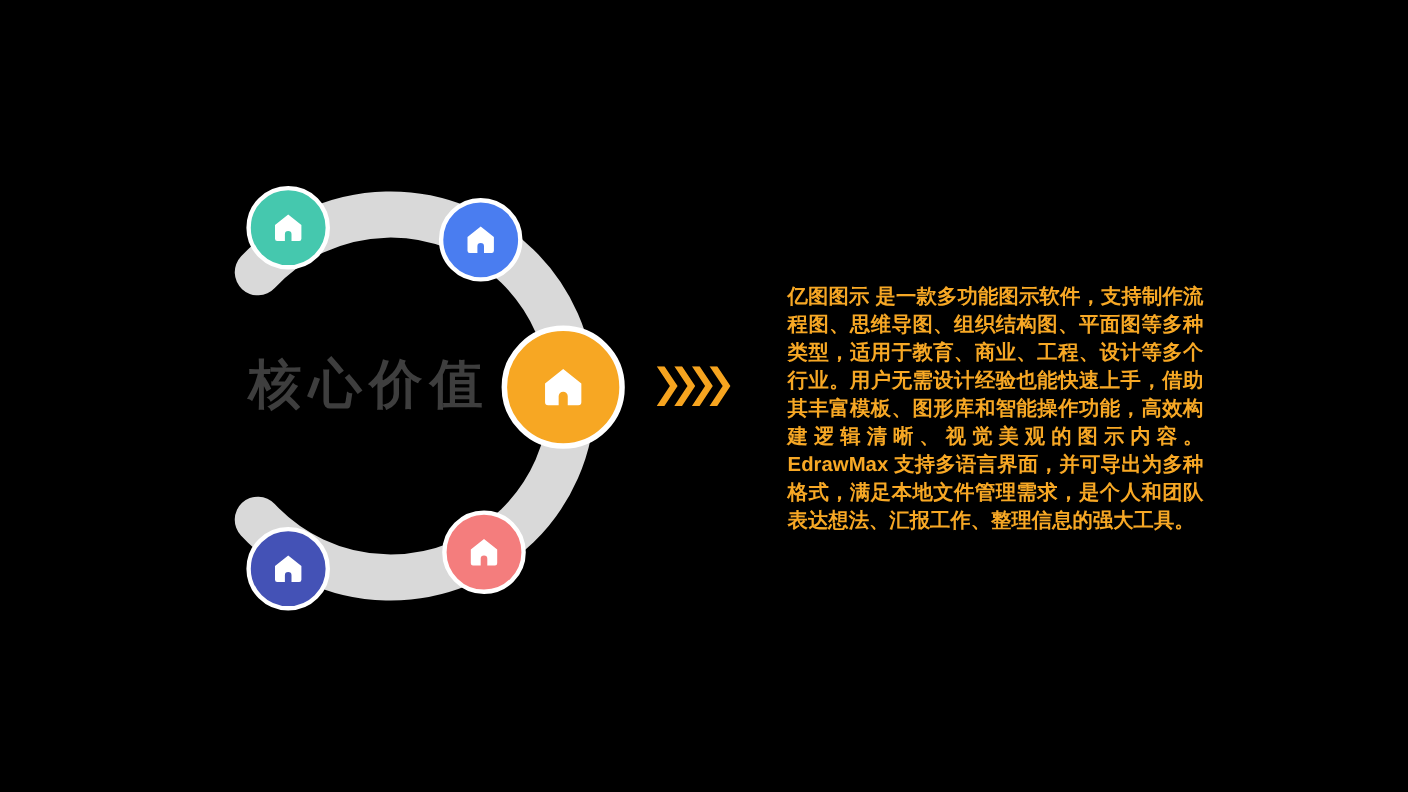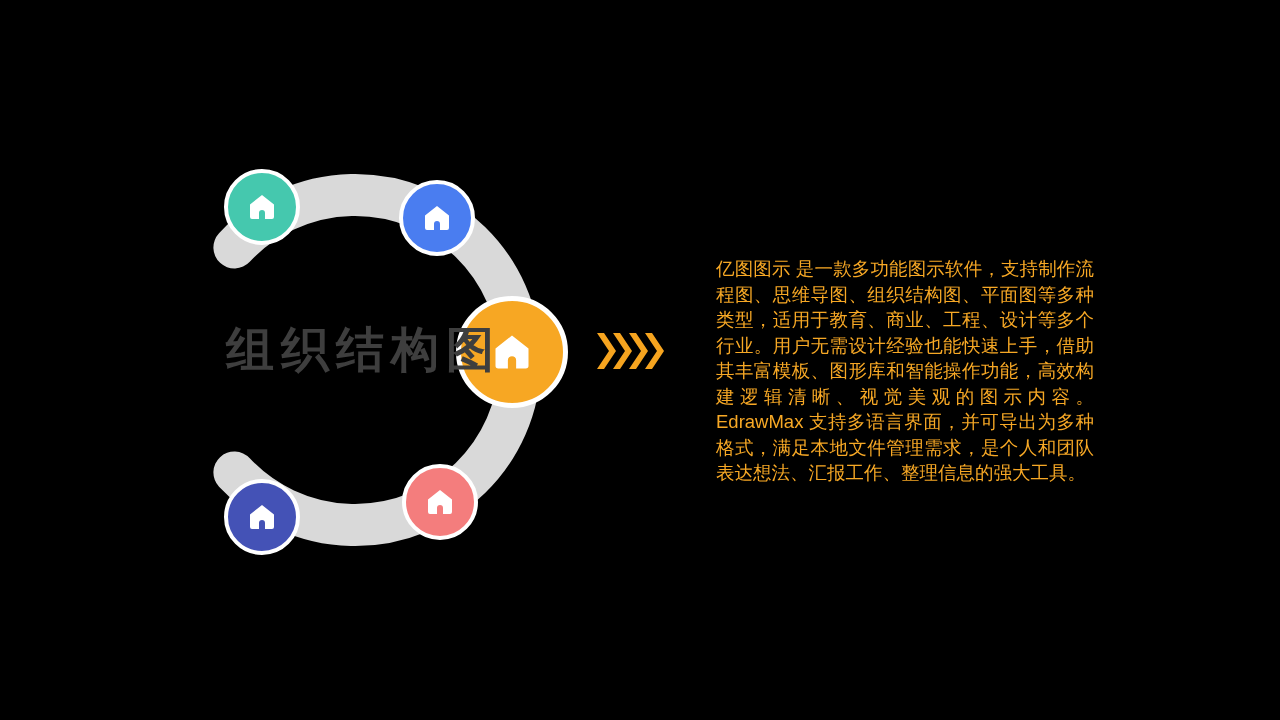--- a/index.html
+++ b/index.html
@@ -62,21 +62,21 @@
     height: 36px;
   }
   .description {
     position: absolute;
     left: 716px;
     top: 256px;
     width: 378px;
     margin: 0;
     font-size: 18.5px;
     line-height: 25.5px;
-    font-weight: 400;
+    font-weight: 700;
     color: var(--desc, #f6a51f);
     text-align: justify;
   }
 </style>
 </head>
 <body>
 
 <div class="slide">
 
   <svg class="ring-layer" viewBox="0 0 1280 720" aria-hidden="true">
@@ -106,21 +106,21 @@
       <path fill="#ffffff" fill-rule="evenodd" d="M16 4 L28 13.5 V26 a2 2 0 0 1 -2 2 H6 a2 2 0 0 1 -2 -2 V13.5 Z M13 28 v-6 a3 3 0 0 1 6 0 v6 Z"></path>
     </svg>
   </div>
 
   <div class="node node-indigo">
     <svg class="house-sm" viewBox="0 0 32 32">
       <path fill="#ffffff" fill-rule="evenodd" d="M16 4 L28 13.5 V26 a2 2 0 0 1 -2 2 H6 a2 2 0 0 1 -2 -2 V13.5 Z M13 28 v-6 a3 3 0 0 1 6 0 v6 Z"></path>
     </svg>
   </div>
 
-  <h1 class="title">组织结构图</h1>
+  <h1 class="title">核心价值</h1>
 
   <svg class="chevrons" viewBox="0 0 68 36" aria-hidden="true">
     <g fill="var(--accent, #f6a41f)">
       <path d="M0 0 h7 l12 18 -12 18 h-7 l12 -18 Z"></path>
       <path d="M16 0 h7 l12 18 -12 18 h-7 l12 -18 Z"></path>
       <path d="M32 0 h7 l12 18 -12 18 h-7 l12 -18 Z"></path>
       <path d="M48 0 h7 l12 18 -12 18 h-7 l12 -18 Z"></path>
     </g>
   </svg>
 

